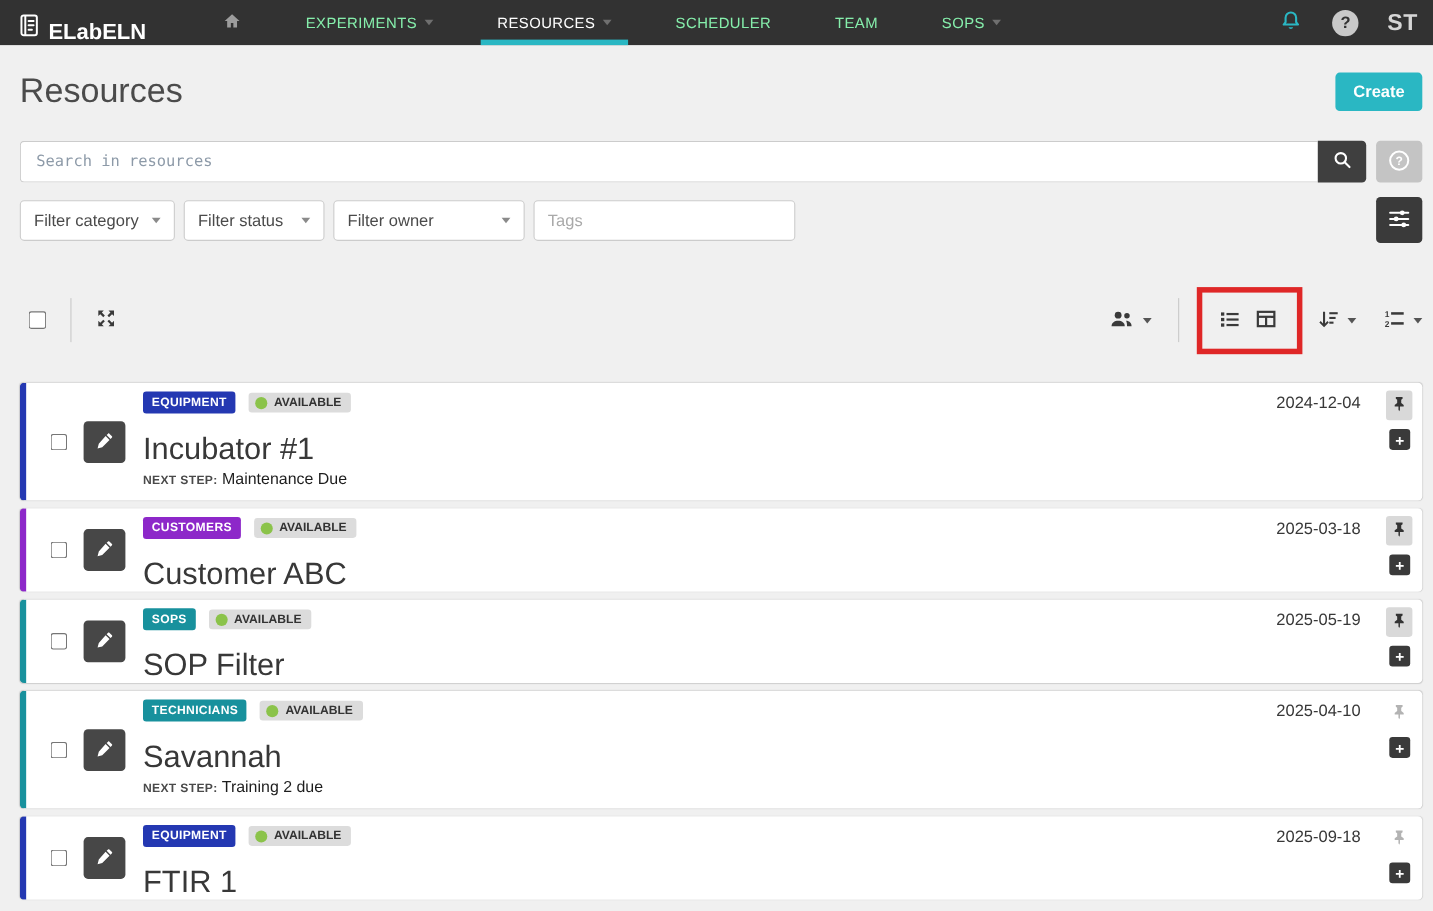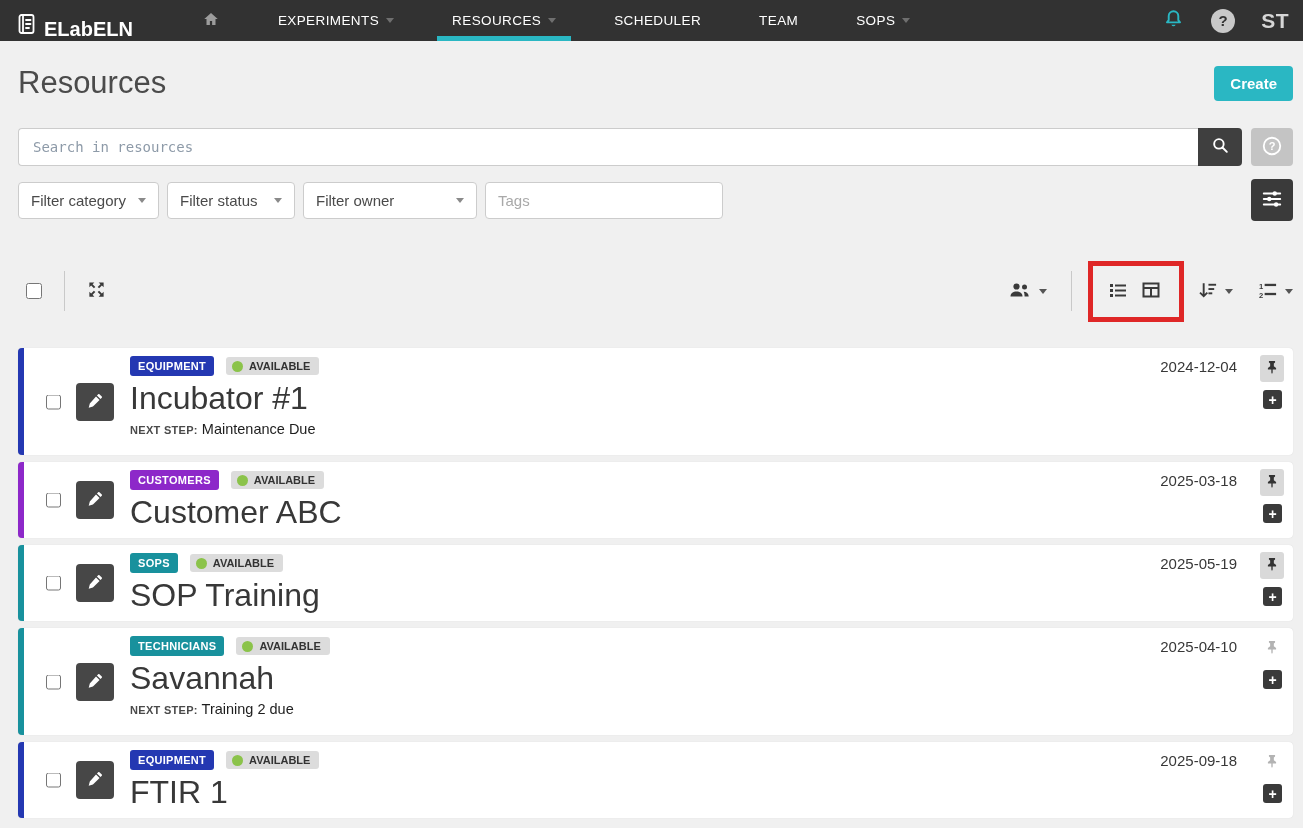--- a/index.html
+++ b/index.html
@@ -3,21 +3,21 @@
 <meta charset="utf-8">
 <style>
   * { margin:0; padding:0; box-sizing:border-box; }
   html,body { width:1303px; height:828px; overflow:hidden; }
   body { background:#f0f0f0; font-family:"Liberation Sans", sans-serif; color:#3a3a3a; }
 
   
   .navbar { height:41px; background:#323232; display:flex; align-items:stretch; padding:0 14px; }
   .brand { display:flex; align-items:flex-end; gap:6px; color:#fff; font-size:20px; font-weight:bold; margin-right:40px; }
   .nav-links { display:flex; align-items:stretch; }
-  .nav-item { display:flex; align-items:center; gap:7px; padding:0 15px; margin:0 14px; color:#ffffff; font-size:13.5px; letter-spacing:.4px; cursor:pointer; text-decoration:none; position:relative; }
+  .nav-item { display:flex; align-items:center; gap:7px; padding:0 15px; margin:0 14px; color:#86efac; font-size:13.5px; letter-spacing:.4px; cursor:pointer; text-decoration:none; position:relative; }
   .nav-item.active { color:#fff; }
   .nav-item.active::after { content:""; position:absolute; left:0; right:0; bottom:0; height:5px; background:#2ab7c3; }
   .caret { width:0; height:0; border-left:4px solid transparent; border-right:4px solid transparent; border-top:5px solid #6f6f6f; display:inline-block; }
   .nav-right { margin-left:auto; display:flex; align-items:center; gap:26px; }
   .help-circle { width:24px; height:24px; border-radius:50%; background:#c9c9c9; color:#323232; font-weight:bold; font-size:15px; display:flex; align-items:center; justify-content:center; cursor:pointer; }
   .avatar-initials { color:#d6d6d6; font-size:21px; font-weight:bold; letter-spacing:.5px; cursor:pointer; }
 
   
   .page-header { display:flex; align-items:center; justify-content:space-between; padding:24px 10px 0 18px; }
   .page-title { font-size:31px; font-weight:400; color:#4b4b4b; }
@@ -55,21 +55,21 @@
   .resource-list { padding:29px 10px 0 18px; }
   .resource-card { position:relative; background:#fff; border-radius:4px; border-left:6px solid #2438b2; height:76px; margin-bottom:7px; box-shadow:0 0 1px rgba(0,0,0,.15); }
   .resource-card.has-next { height:107px; }
   .row-checkbox { position:absolute; left:22px; top:50%; transform:translateY(-50%); width:15px; height:15px; cursor:pointer; }
   .edit-btn { position:absolute; left:52px; top:50%; transform:translateY(-50%); width:38px; height:38px; background:#474747; border:none; border-radius:4px; cursor:pointer; display:flex; align-items:center; justify-content:center; }
   .card-content { position:absolute; left:106px; top:8px; }
   .badge-row { display:flex; align-items:center; gap:12px; }
   .category-badge { color:#fff; font-size:11px; font-weight:bold; letter-spacing:.3px; padding:4px 8px; border-radius:3px; text-transform:uppercase; }
   .status-badge { background:#dcdcdc; border-radius:3px; padding:3px 9px 3px 6px; display:flex; align-items:center; gap:6px; font-size:11px; font-weight:bold; color:#333; }
   .status-dot { width:11px; height:11px; border-radius:50%; background:#8bc34a; }
-  .resource-title { font-size:32px; color:#383838; margin-top:4px; }
+  .resource-title { font-size:28px; color:#383838; margin-top:16px; }
   .next-step { margin-top:4px; font-size:14.5px; color:#1d1d1d; }
   .ns-label { font-size:11px; font-weight:bold; color:#4a4a4a; letter-spacing:.3px; }
   .resource-date { position:absolute; top:10px; right:56px; font-size:15px; color:#383838; }
   .pin-btn { position:absolute; top:7px; right:9px; width:24px; height:27px; background:#d9d9d9; border:none; border-radius:3px; cursor:pointer; display:flex; align-items:center; justify-content:center; color:#333; }
   .pin-btn.unpinned { background:transparent; color:#b3b3b3; }
   .plus-btn { position:absolute; top:42px; right:11px; width:19px; height:19px; background:#3a3a3a; border:none; border-radius:3px; color:#fff; font-size:14px; font-weight:bold; line-height:1; cursor:pointer; display:flex; align-items:center; justify-content:center; }
 </style>
 </head>
 <body>
 
@@ -330,21 +330,21 @@
       </span>
     </button>
     <div class="card-content">
       <div class="badge-row">
         <span class="category-badge" style="background: rgb(24, 145, 157);">SOPS</span>
         <span class="status-badge">
           <span class="status-dot"></span>
           <span>AVAILABLE</span>
         </span>
       </div>
-      <div class="resource-title">SOP Training</div>
+      <div class="resource-title">SOP Filter</div>
 
     </div>
     <span class="resource-date">2025-05-19</span>
     <button class="pin-btn">
       <span>
         <svg width="14" height="15" viewBox="0 0 20 22" fill="currentColor">
           <path d="M5.5 1.5h9v2.3l-1.8 1.3v4.2l3.3 2.6v2.1h-5v4.5L10 20.5l-1-2v-4.5H4v-2.1l3.3-2.6V5.1L5.5 3.8z"></path>
         </svg>
       </span>
     </button>

